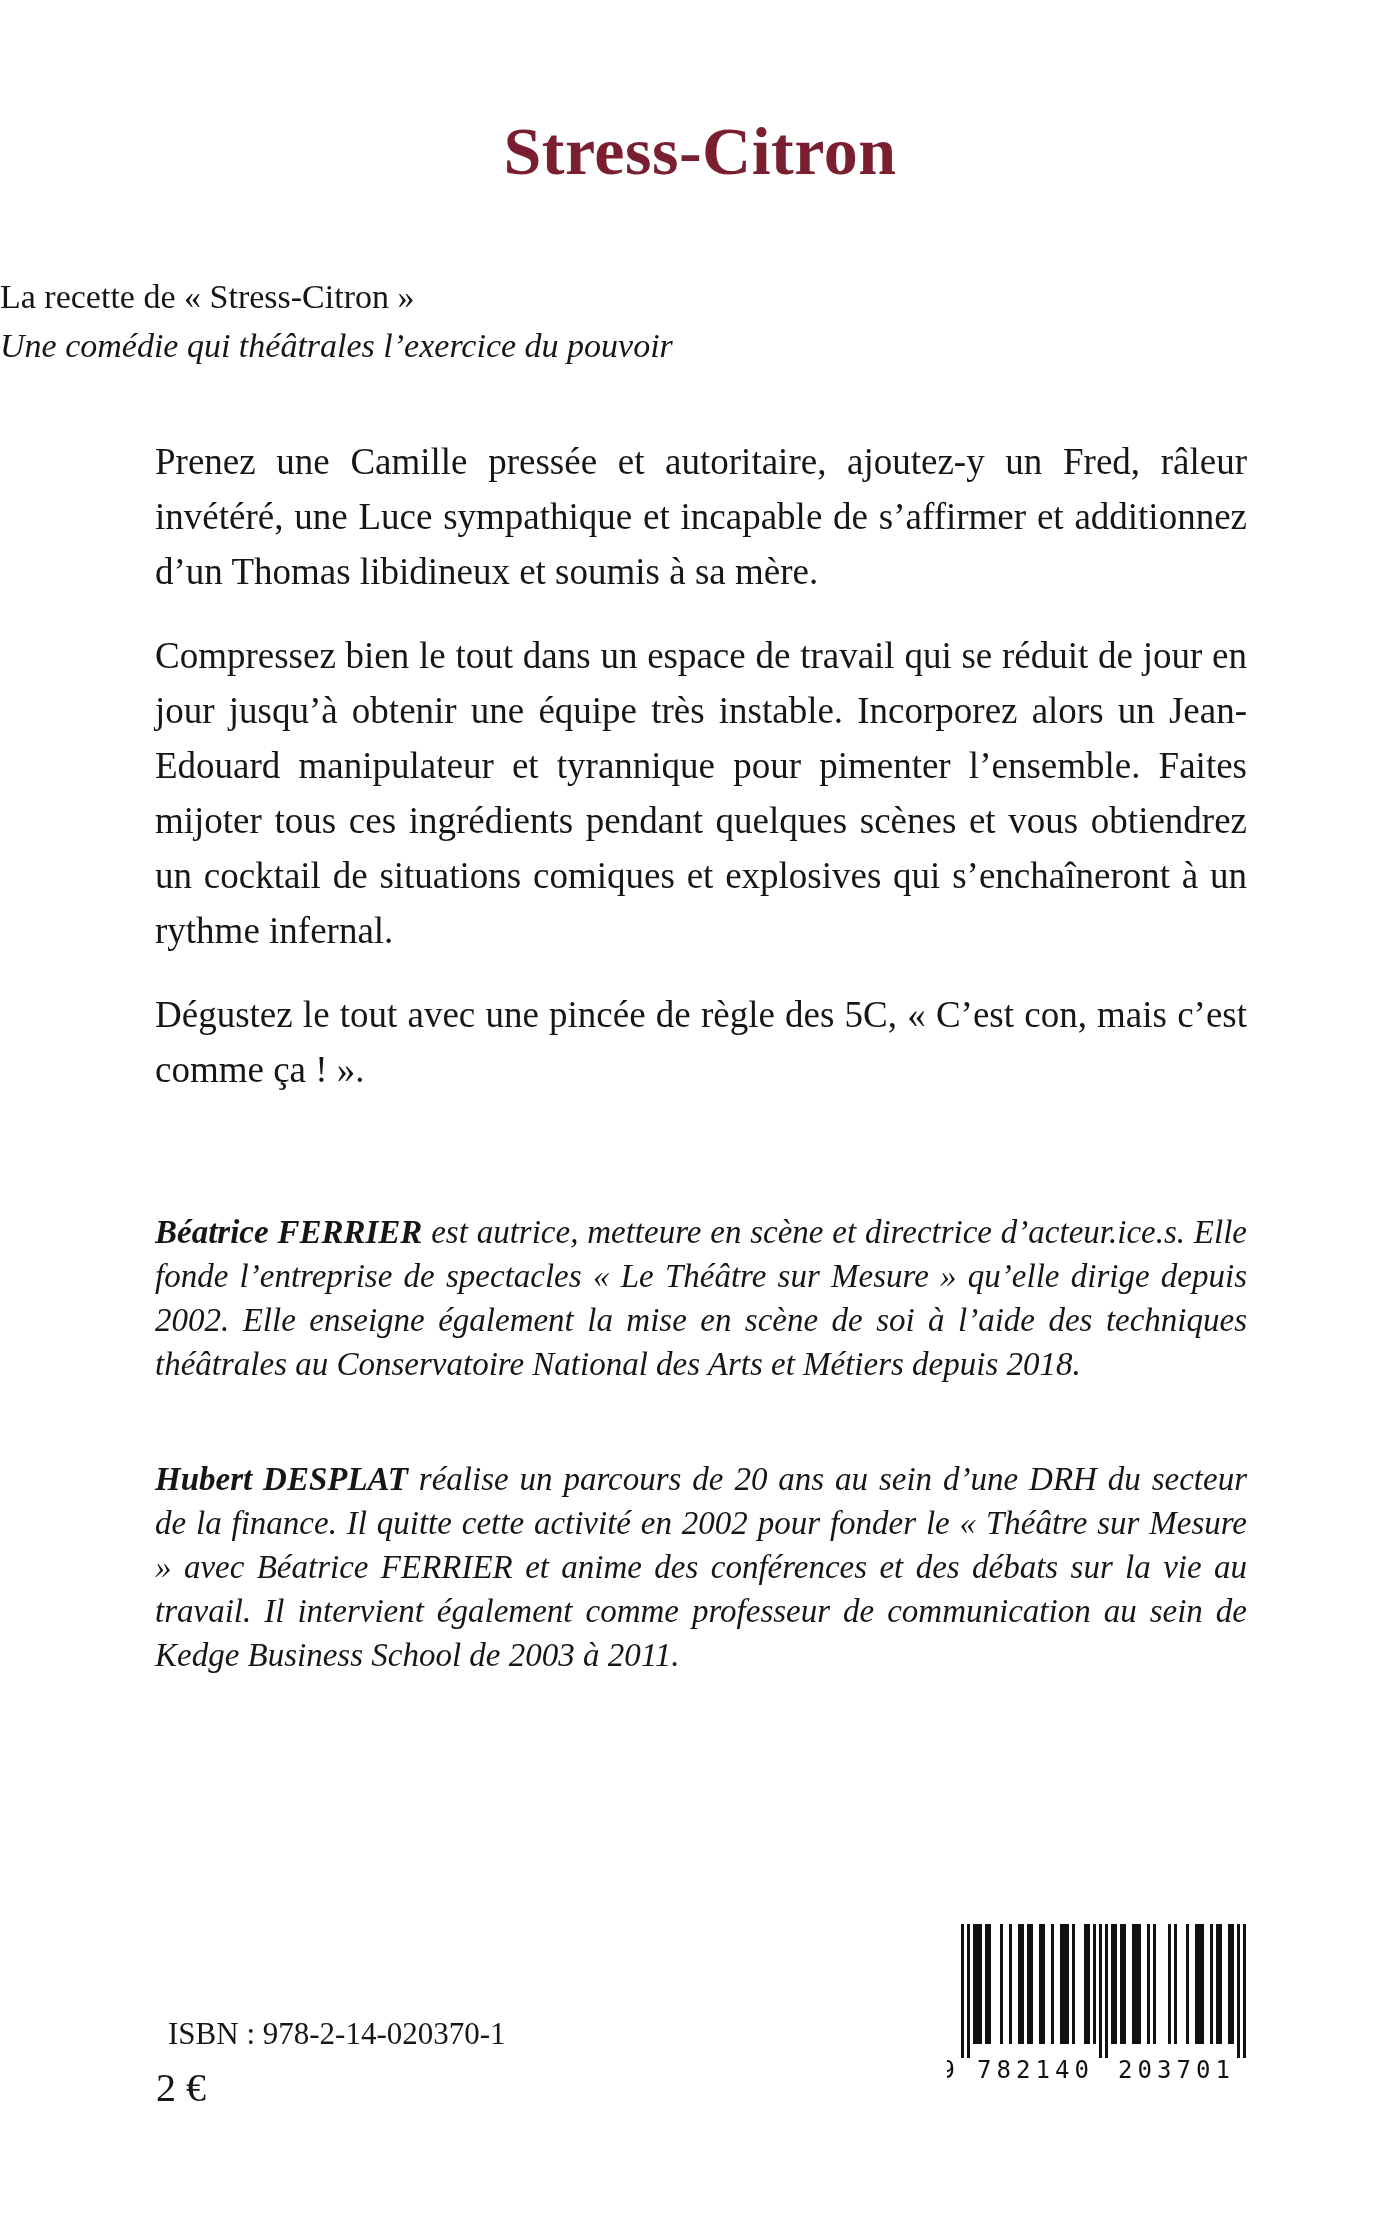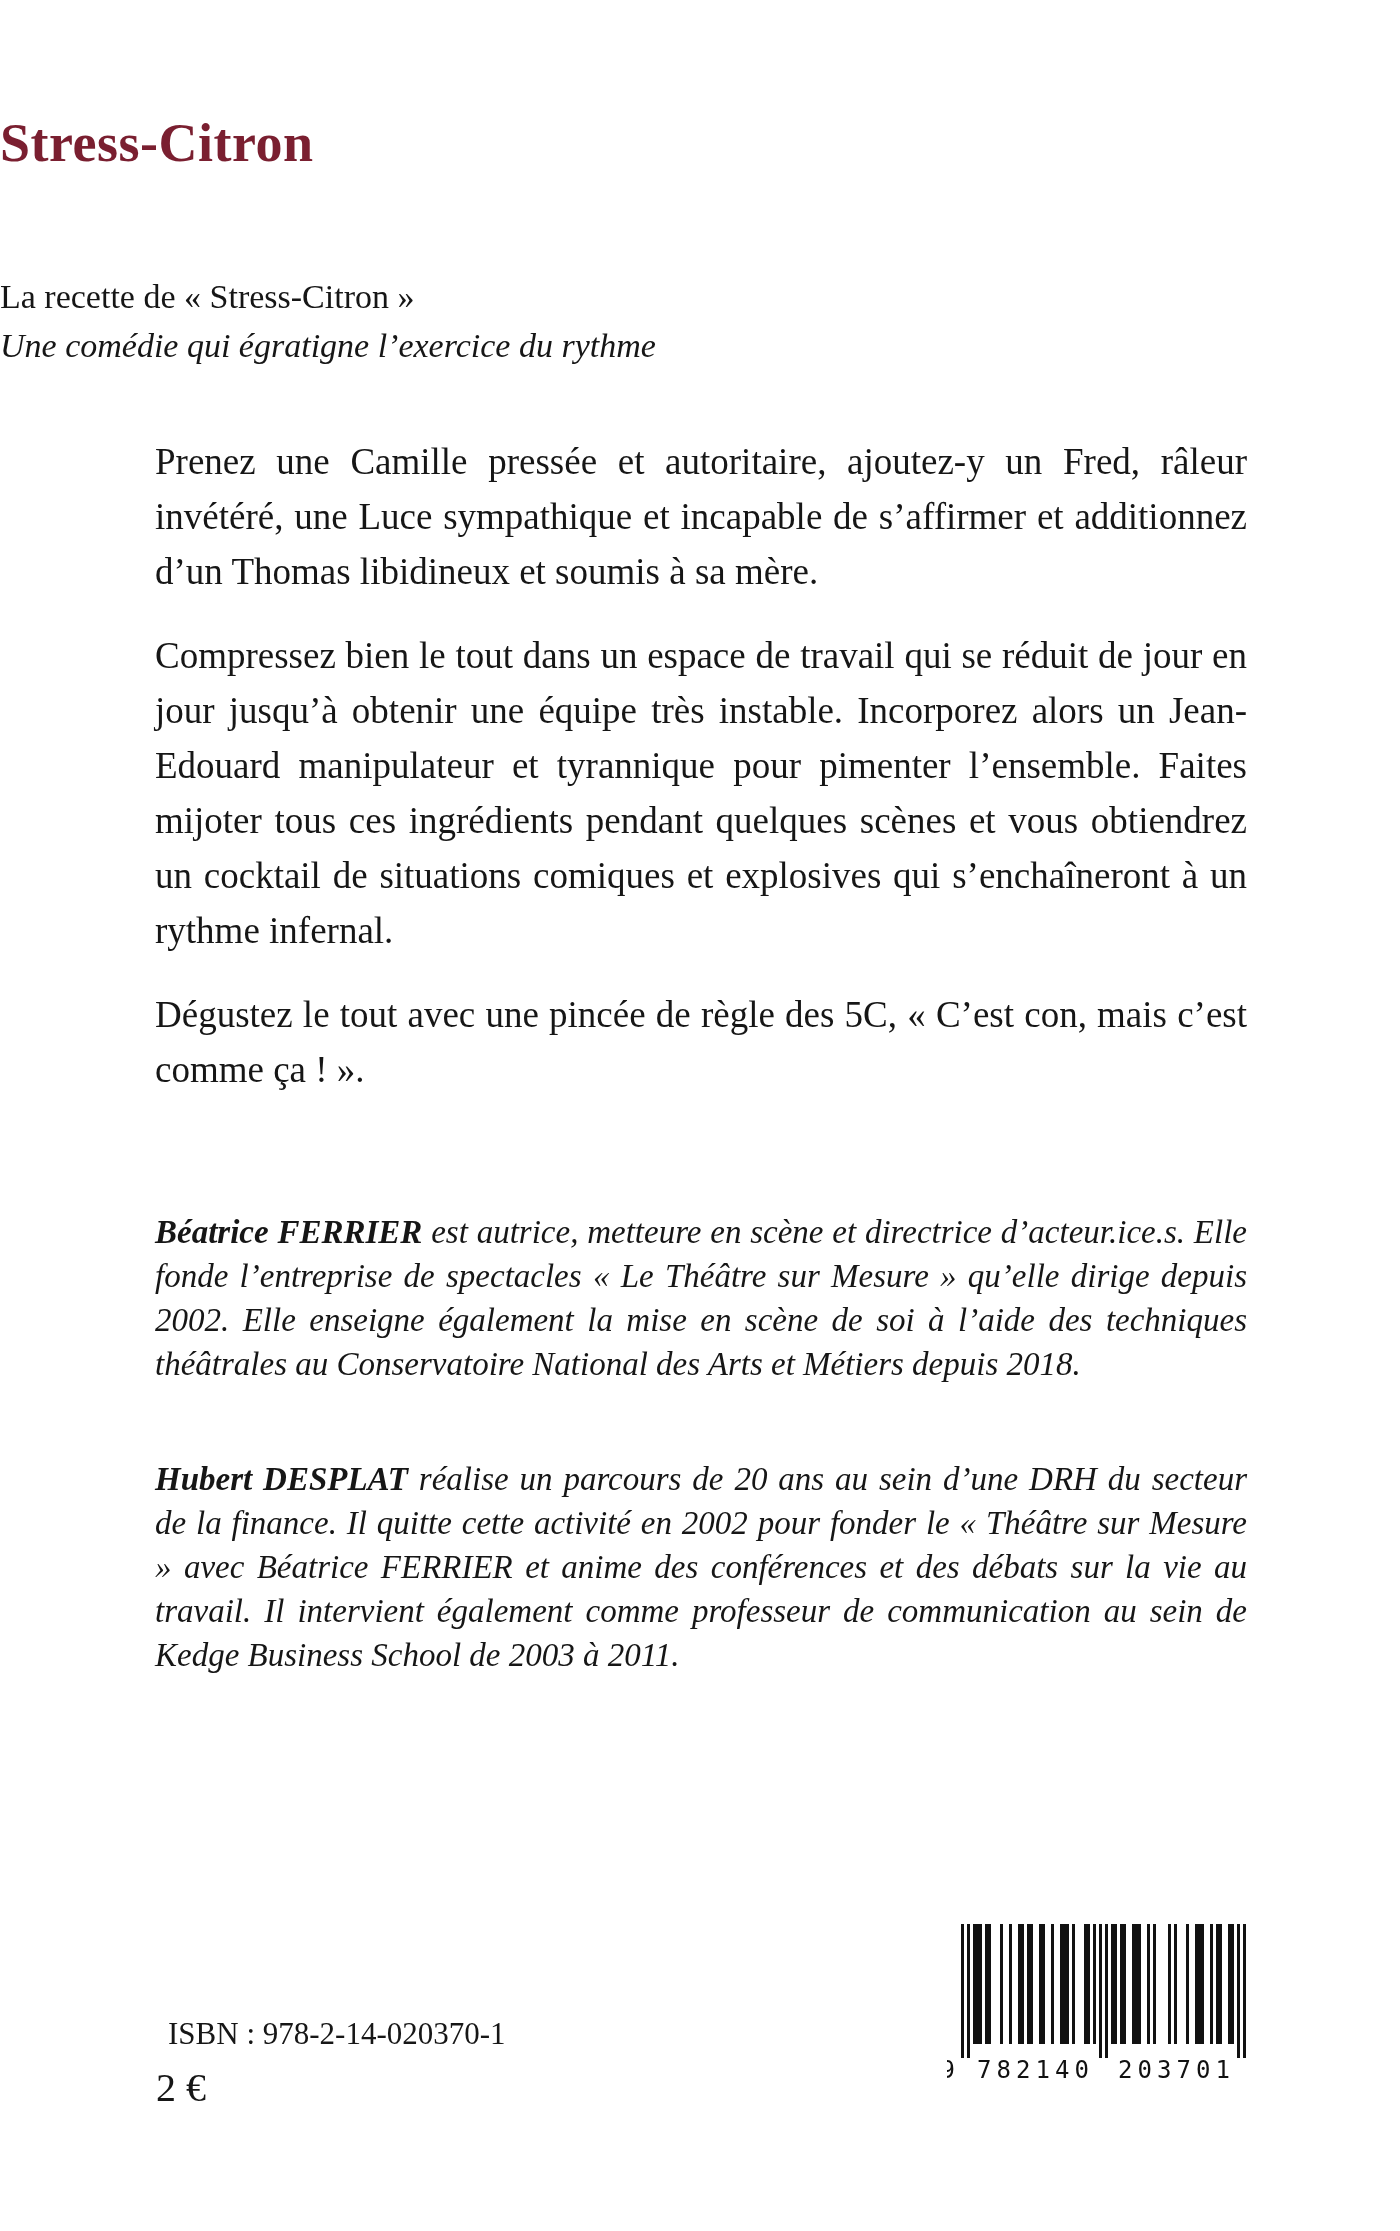--- a/index.html
+++ b/index.html
@@ -13,22 +13,22 @@
     background: #ffffff;
     font-family: "Liberation Serif", "DejaVu Serif", serif;
     color: #161616;
     overflow: hidden;
   }
   .title {
     position: absolute;
     top: 112px;
     left: 0;
     width: 100%;
-    text-align: left;
-    font-size: 54px;
+    text-align: center;
+    font-size: 68px;
     font-weight: 700;
     letter-spacing: 0.5px;
   }
   .subtitle {
     position: absolute;
     top: 272px;
     left: 0;
     width: 100%;
     font-size: 34px;
     line-height: 49px;
@@ -91,21 +91,21 @@
 </style>
 </head>
 <body>
 
 <div class="page">
 
   <h1 class="title" style="color: rgb(122, 31, 48);">Stress-Citron</h1>
 
   <div class="subtitle">
     <div>La recette de « Stress-Citron »</div>
-    <div class="tagline">Une comédie qui égratigne l’exercice du rythme</div>
+    <div class="tagline">Une comédie qui théâtrales l’exercice du pouvoir</div>
   </div>
 
   <div class="synopsis">
     <p>Prenez une Camille pressée et autoritaire, ajoutez-y un Fred, râleur invétéré, une Luce sympathique et incapable de s’affirmer et additionnez d’un Thomas libidineux et soumis à sa mère.</p>
     <p>Compressez bien le tout dans un espace de travail qui se réduit de jour en jour jusqu’à obtenir une équipe très instable. Incorporez alors un Jean-Edouard manipulateur et tyrannique pour pimenter l’ensemble. Faites mijoter tous ces ingrédients pendant quelques scènes et vous obtiendrez un cocktail de situations comiques et explosives qui s’enchaîneront à un rythme infernal.</p>
     <p>Dégustez le tout avec une pincée de règle des 5C, « C’est con, mais c’est comme ça ! ».</p>
   </div>
 
   <div class="bios">
     <p class="bio"><span class="bio-name">Béatrice FERRIER</span><span> est autrice, metteure en scène et directrice d’acteur.ice.s. Elle fonde l’entreprise de spectacles « Le Théâtre sur Mesure » qu’elle dirige depuis 2002. Elle enseigne également la mise en scène de soi à l’aide des techniques théâtrales au Conservatoire National des Arts et Métiers depuis 2018.</span></p>

